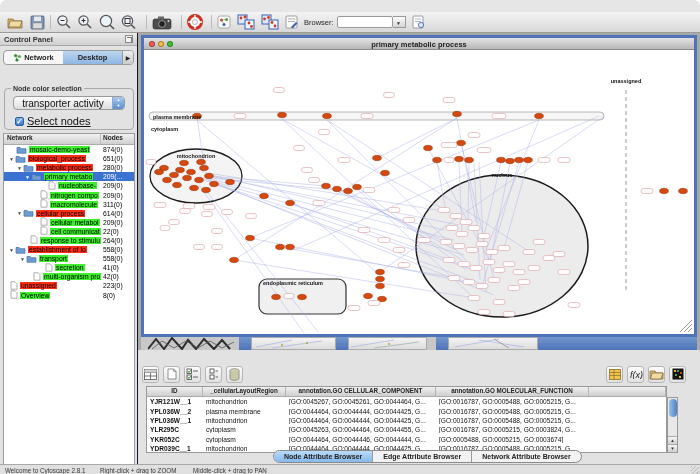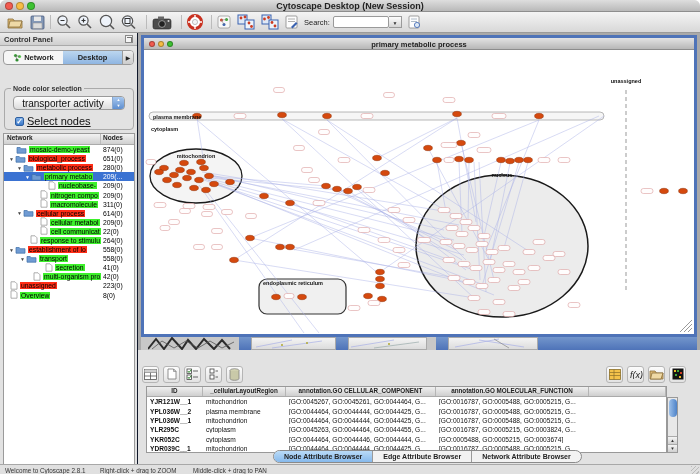--- a/index.html
+++ b/index.html
@@ -80,26 +80,20 @@
   
   #statusbar{position:absolute;left:0;top:464px;width:700px;height:10px;background:#e0e0e0;border-top:1px solid #a8a8a8;font-size:6.3px;color:#333;}
   #statusbar span{position:absolute;top:1.5px;}
   #grip{position:absolute;right:1px;top:1px;width:8px;height:8px;background:repeating-linear-gradient(135deg,#bbb 0 1px,transparent 1px 3px);}
 </style>
 </head>
 <body>
 
 <div id="app">
 
-  <div id="win-titlebar">
-    <span class="tl" style="left:5px;background:#f25b50;"></span>
-    <span class="tl" style="left:16px;background:#f7bc44;"></span>
-    <span class="tl" style="left:27px;background:#3ec232;"></span>
-    <div id="win-title">Cytoscape Desktop (New Session)</div>
-  </div>
 
   <div id="toolbar">
     <div class="tb-btn" style="margin-left:7px">
       <svg width="17" height="15">
           <path d="M1 4h5l1.5 2H15v7H1z" fill="#dcb873" stroke="#8a6f3a" stroke-width=".8"></path>
           <path d="M3 6h12l-2 6H1.5z" fill="#efd9a5" stroke="#8a6f3a" stroke-width=".8"></path>
         </svg>
     </div>
     <div class="tb-btn" style="margin-left:6px">
       <svg width="15" height="15">
@@ -189,21 +183,21 @@
         </svg>
     </div>
     <div class="tb-btn" style="margin-left:6px">
       <svg width="13" height="14">
           <rect x="1" y="1" width="11" height="12" rx="1" fill="#fdfdfd" stroke="#888" stroke-width=".8"></rect>
           <line x1="3" y1="4" x2="10" y2="4" stroke="#999" stroke-width=".8"></line>
           <line x1="3" y1="6.5" x2="10" y2="6.5" stroke="#999" stroke-width=".8"></line>
           <path d="M6 12l5-5 1.5 1.5-5 5z" fill="#3a62b0"></path>
         </svg>
     </div>
-    <span id="search-label">Search:</span>
+    <span id="search-label">Browser:</span>
     <input id="search-field" value="" style="">
     <div id="search-arrow">▼</div>
     <div class="tb-btn" style="margin-left:6px">
       <svg width="13" height="14">
           <rect x="1" y="1" width="10" height="12" rx="1" fill="#fdfdfd" stroke="#888" stroke-width=".8"></rect>
           <line x1="3" y1="4" x2="9" y2="4" stroke="#9ab" stroke-width=".8"></line>
           <line x1="3" y1="6.5" x2="9" y2="6.5" stroke="#9ab" stroke-width=".8"></line>
           <circle cx="9" cy="10" r="2.6" fill="#dce8f5" stroke="#3a62b0" stroke-width=".8"></circle>
         </svg>
     </div>

